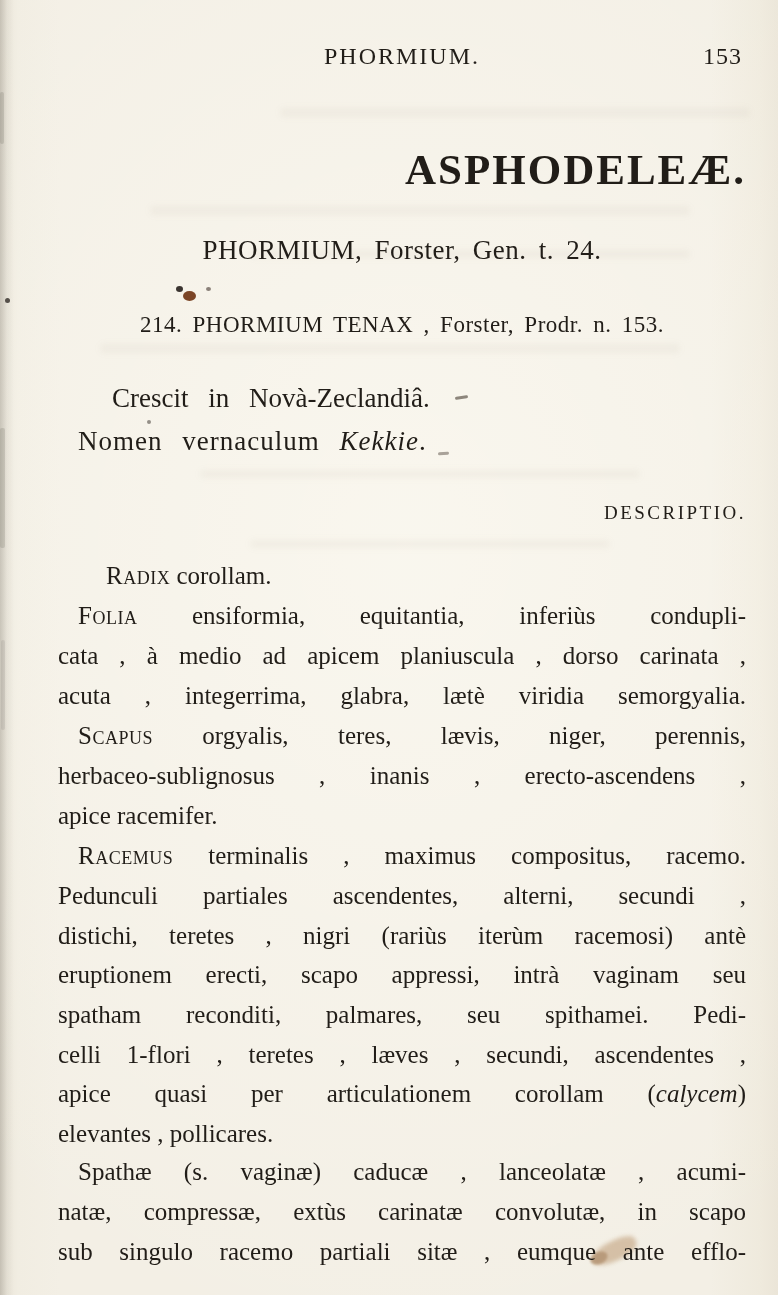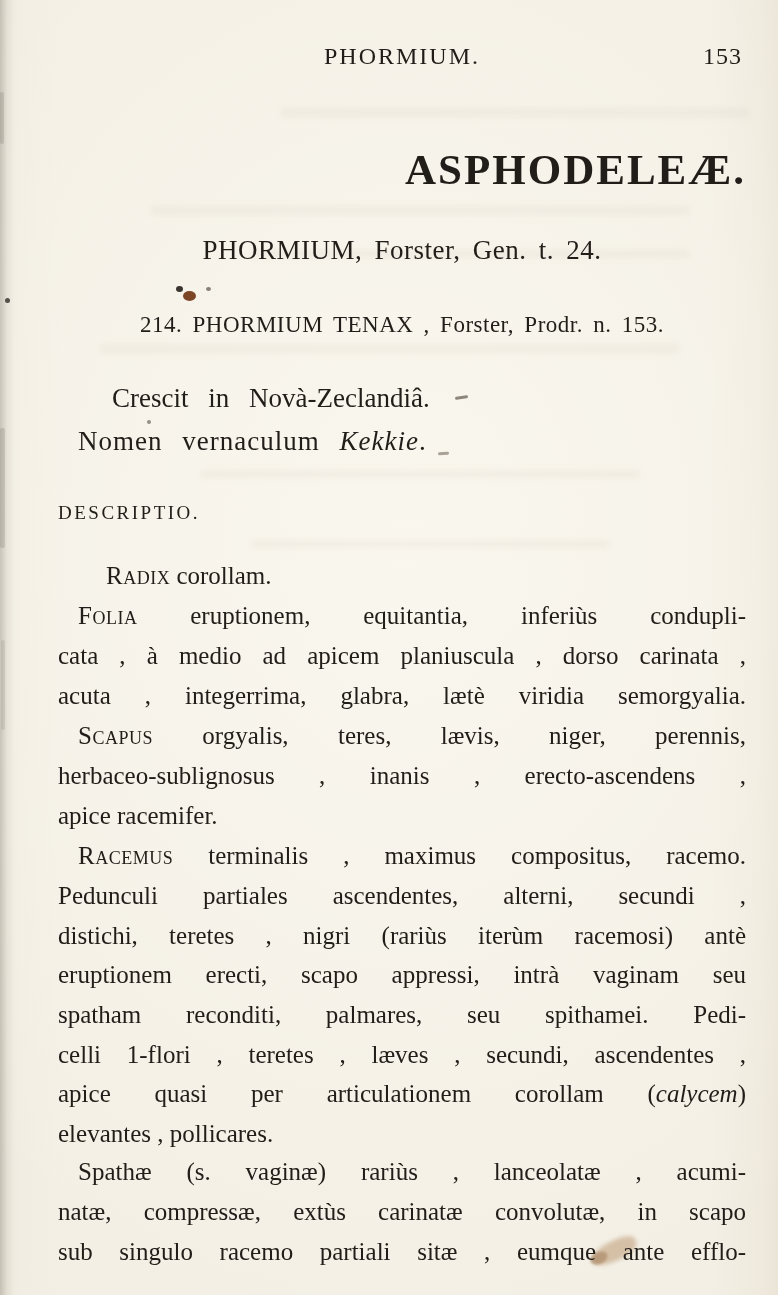--- a/index.html
+++ b/index.html
@@ -31,21 +31,21 @@
   .family-title{position:absolute;top:141px;left:58px;width:688px;margin:0;text-align:right;
     font-size:43px;font-weight:700;letter-spacing:2px;line-height:58px;}
   .genus-line{position:absolute;top:231px;left:58px;width:688px;text-align:center;
     font-size:27px;word-spacing:5px;letter-spacing:0.5px;line-height:38px;}
   .species-line{position:absolute;top:308px;left:58px;width:688px;text-align:center;
     font-size:23px;word-spacing:4px;letter-spacing:0.5px;line-height:34px;}
 
   .habitat-line{position:absolute;top:379px;left:112px;font-size:27px;word-spacing:13px;line-height:38px;}
   .vernacular-line{position:absolute;top:422px;left:78px;font-size:27px;word-spacing:12px;letter-spacing:1px;line-height:38px;}
 
-  .section-title{position:absolute;top:499px;left:58px;width:688px;text-align:left;
+  .section-title{position:absolute;top:499px;left:58px;width:688px;text-align:right;
     font-size:19px;letter-spacing:2.5px;line-height:28px;}
 
   .line{position:absolute;left:58px;width:688px;font-size:25px;line-height:40px;}
   .just{text-align:justify;text-align-last:justify;}
   .ind1{padding-left:20px;width:668px;}
   .ind2{padding-left:48px;width:640px;}
   .sc{font-variant:small-caps;letter-spacing:0.5px;}
   .it{font-style:italic;}
 
   
@@ -90,34 +90,34 @@
   <div class="genus-line">PHORMIUM, Forster, Gen. t. 24.</div>
   <div class="species-line">214. PHORMIUM TENAX , Forster, Prodr. n. 153.</div>
 
   <div class="habitat-line">Crescit in Novà-Zeclandiâ.</div>
   <div class="vernacular-line"><span>Nomen vernaculum </span><span class="it">Kekkie</span><span>.</span></div>
 
   <div class="section-title">DESCRIPTIO.</div>
 
   <div class="line radix ind2"><span class="sc">Radix</span><span> corollam.</span></div>
 
-  <div class="line folia1 ind1 just"><span class="sc">Folia</span><span> eruptionem, equitantia, inferiùs condupli-</span></div>
+  <div class="line folia1 ind1 just"><span class="sc">Folia</span><span> ensiformia, equitantia, inferiùs condupli-</span></div>
   <div class="line folia2 just">cata , à medio ad apicem planiuscula , dorso carinata ,</div>
   <div class="line folia3 just">acuta , integerrima, glabra, lætè viridia semorgyalia.</div>
 
   <div class="line scapus1 ind1 just"><span class="sc">Scapus</span><span> orgyalis, teres, lævis, niger, perennis,</span></div>
   <div class="line scapus3">apice racemifer.</div>
   <div class="line scapus2 just">herbaceo-sublignosus , inanis , erecto-ascendens ,</div>
 
   <div class="line rac1 ind1 just"><span class="sc">Racemus</span><span> terminalis , maximus compositus, racemo.</span></div>
   <div class="line rac2 just">Pedunculi partiales ascendentes, alterni, secundi ,</div>
   <div class="line rac3 just">distichi, teretes , nigri (rariùs iterùm racemosi) antè</div>
   <div class="line rac4 just">eruptionem erecti, scapo appressi, intrà vaginam seu</div>
   <div class="line rac5 just">spatham reconditi, palmares, seu spithamei. Pedi-</div>
   <div class="line rac6 just">celli 1-flori , teretes , læves , secundi, ascendentes ,</div>
   <div class="line rac7 just"><span>apice quasi per articulationem corollam (</span><span class="it">calycem</span><span>)</span></div>
   <div class="line rac8">elevantes , pollicares.</div>
 
-  <div class="line spa1 ind1 just">Spathæ (s. vaginæ) rariùs , lanceolatæ , acumi-</div>
+  <div class="line spa1 ind1 just">Spathæ (s. vaginæ) caducæ , lanceolatæ , acumi-</div>
   <div class="line spa2 just">natæ, compressæ, extùs carinatæ convolutæ, in scapo</div>
   <div class="line spa3 just">sub singulo racemo partiali sitæ , eumque ante efflo-</div>
 
 </div>
 
 </body></html>

